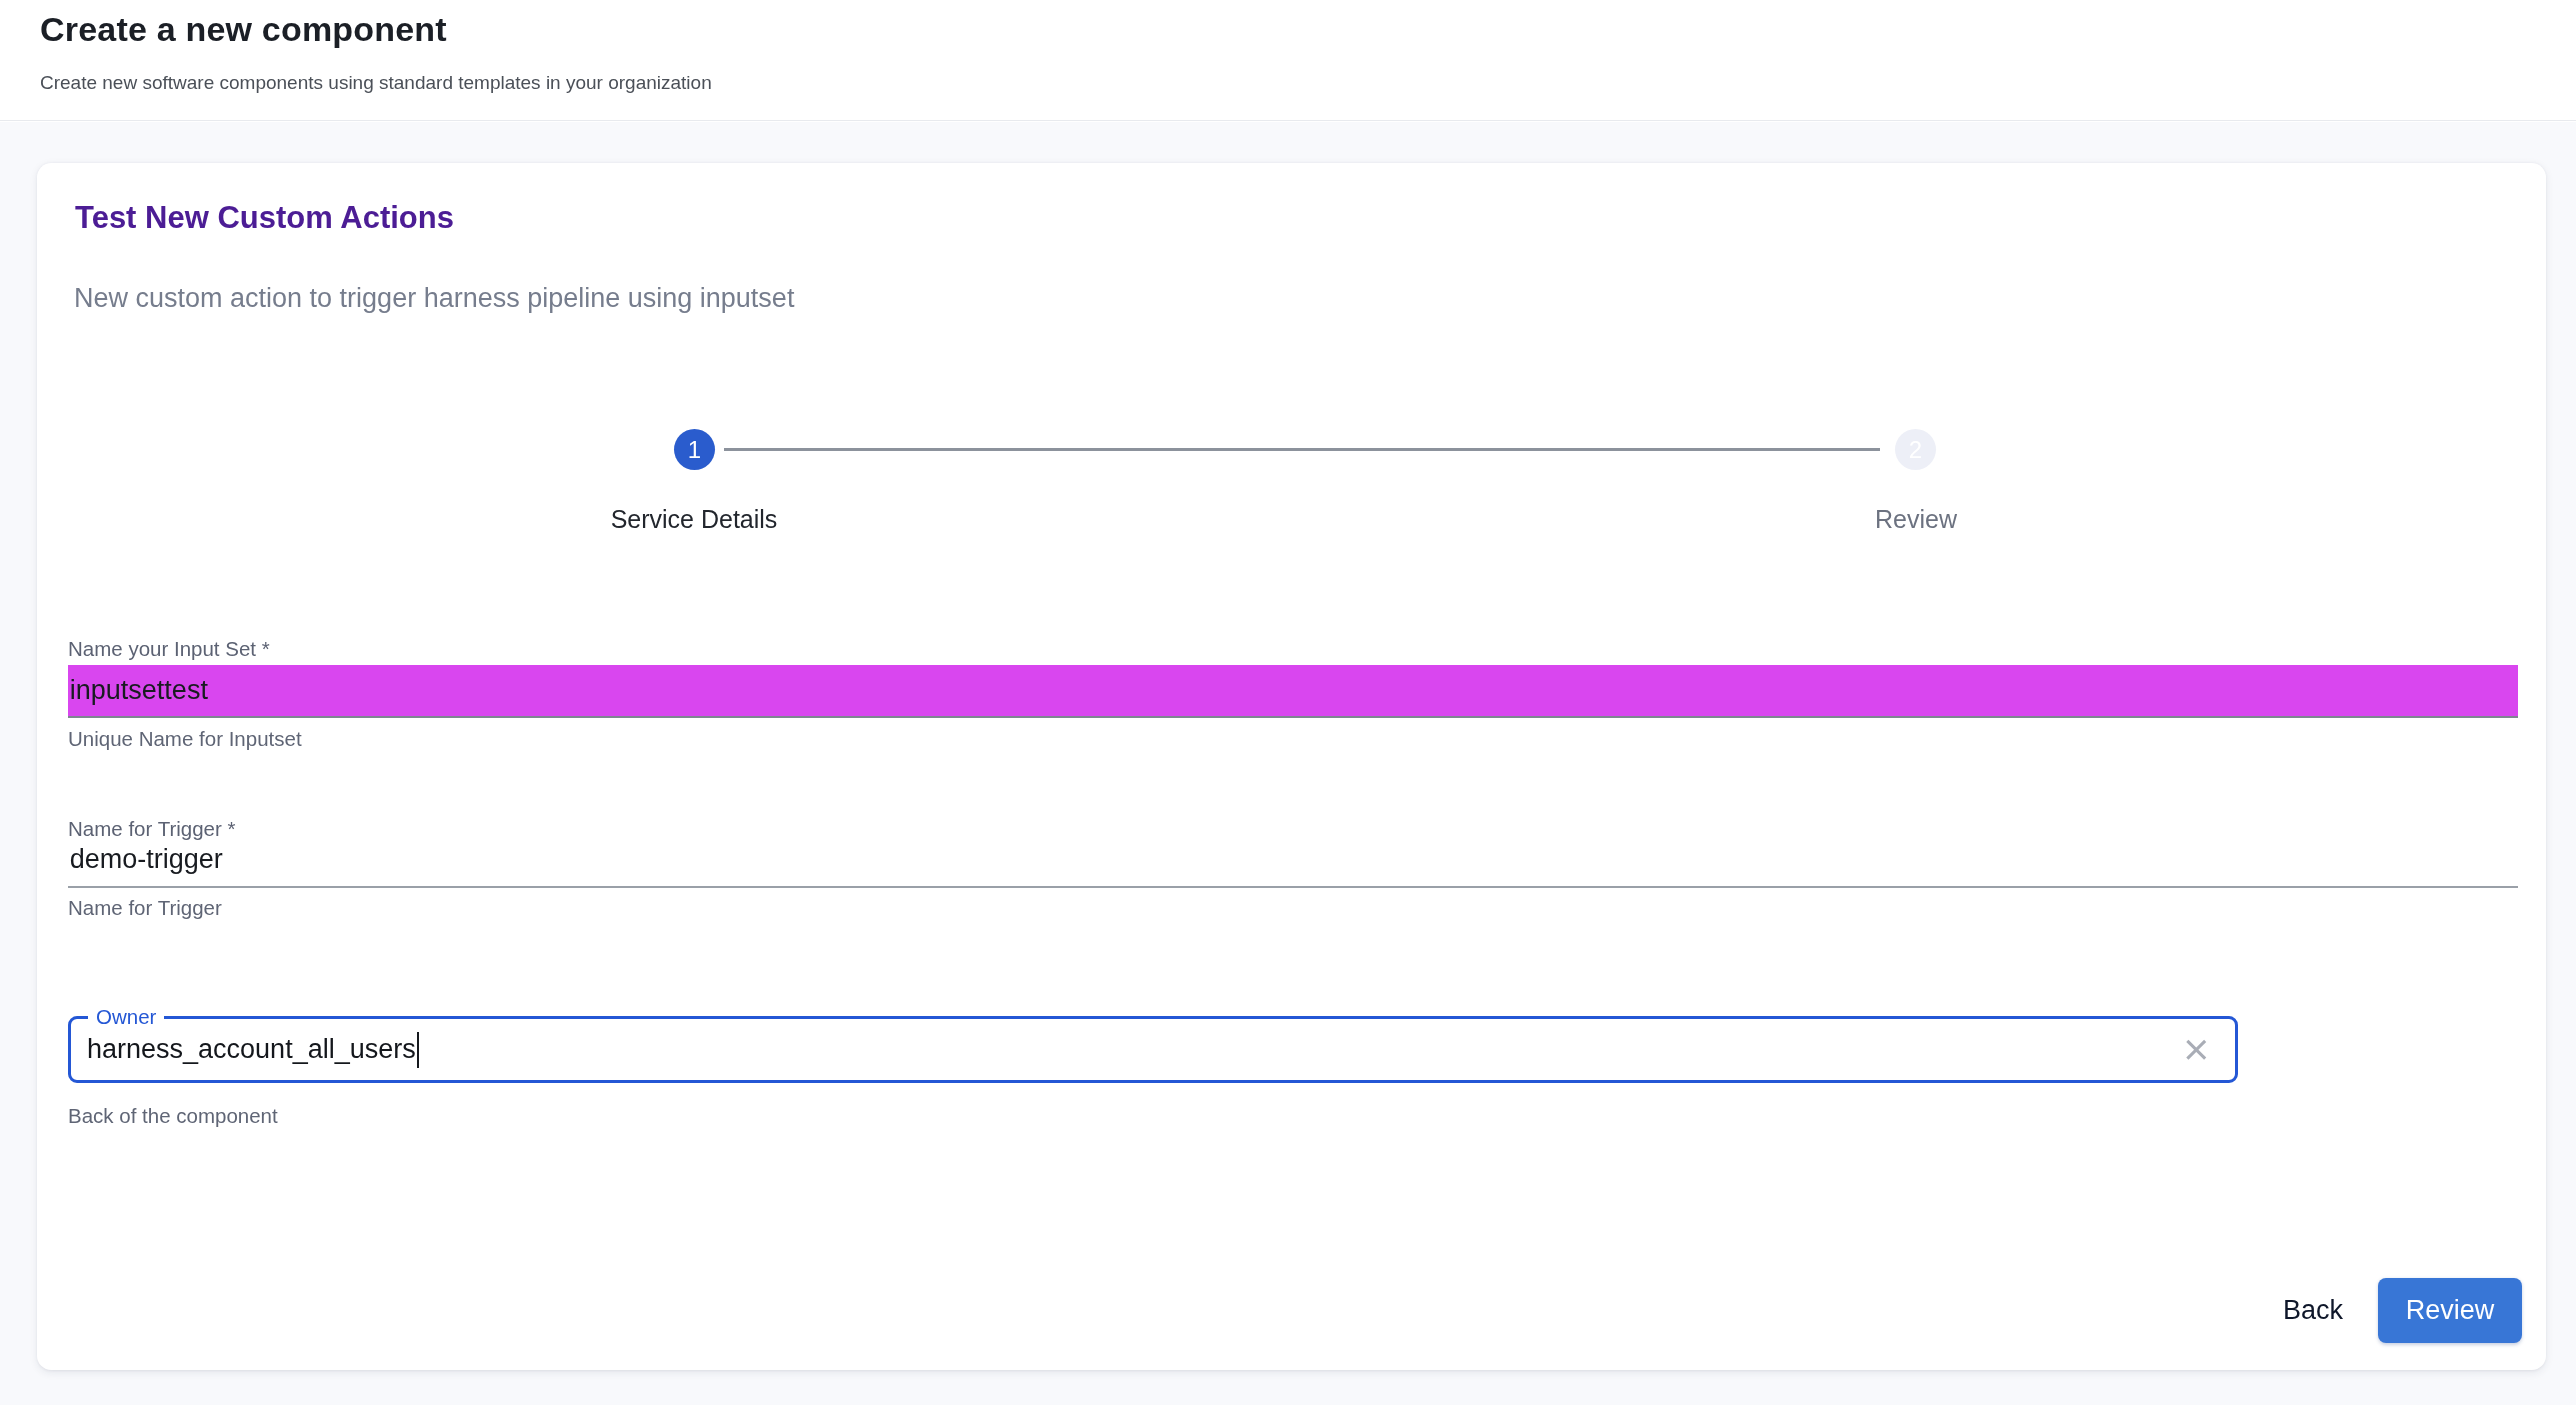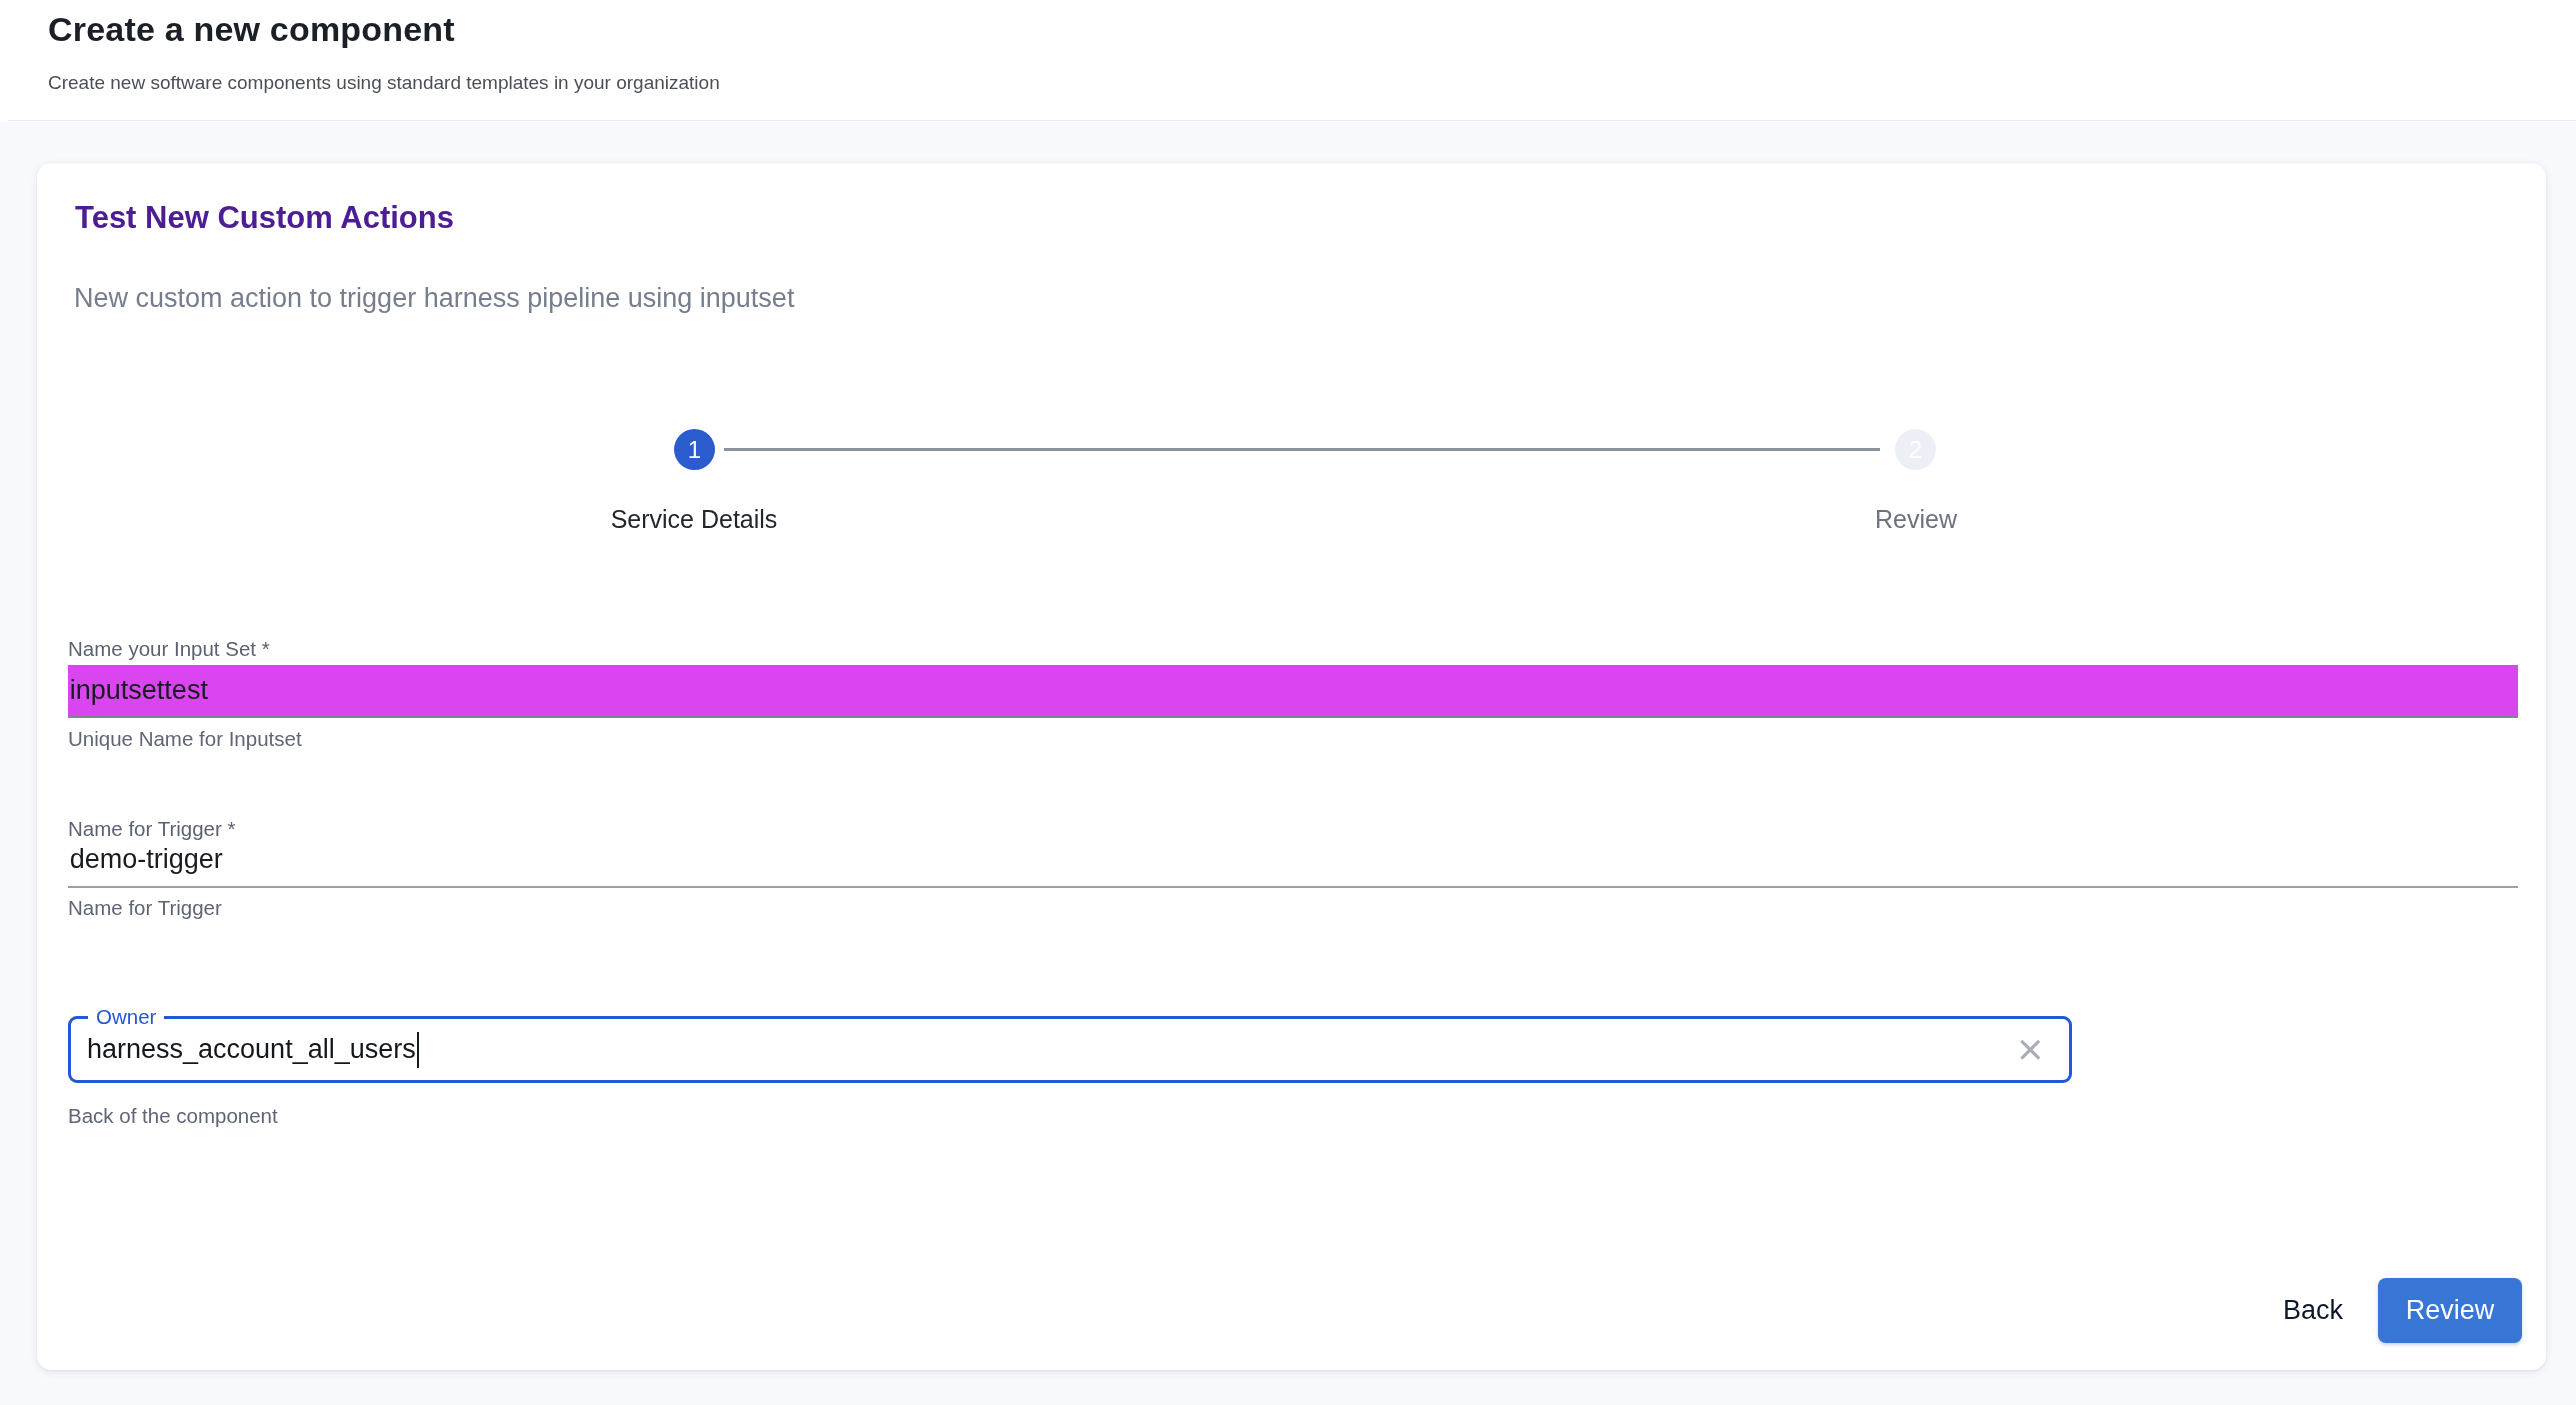--- a/index.html
+++ b/index.html
@@ -9,21 +9,21 @@
     height: 1406px;
     background: #ffffff;
     font-family: "Liberation Sans", sans-serif;
     overflow: hidden;
     -webkit-font-smoothing: antialiased;
   }
   .stage { position: relative; width: 2576px; height: 1406px; }
 
   
   .page-header {
-    position: absolute; top: 0; left: 8px; right: 0; height: 120px;
+    position: absolute; top: 0; left: 0; right: 0; height: 120px;
     background: #ffffff; border-bottom: 1.8px solid #e8eaee;
   }
   .page-title {
     position: absolute; left: 40px; top: 9.8px;
     font-size: 34px; font-weight: 700; color: #1b1f26; letter-spacing: 0.2px;
   }
   .page-subtitle {
     position: absolute; left: 40px; top: 72px;
     font-size: 19px; font-weight: 400; color: #4b5058;
   }
@@ -81,21 +81,21 @@
   .f1-label { top: 474px; }
   .f1-input { top: 502px; background: #d946ef; border-bottom: 2.7px solid #7e8590; }
   .f1-helper { top: 564px; }
 
   .f2-label { top: 654px; }
   .f2-input { top: 670px; height: 53px; background: transparent; border-bottom: 2.7px solid #9aa0a8; }
   .f2-helper { top: 733px; }
 
   
   .owner-box {
-    position: absolute; left: 31px; top: 853px; width: 2004px; height: 67px;
+    position: absolute; left: 31px; top: 853px; width: 2170px; height: 67px;
     box-sizing: border-box; border: 3.6px solid #2457d5; border-radius: 9px;
     background: #ffffff; display: flex; align-items: center;
   }
   .owner-float-label {
     position: absolute; left: 51px; top: 841px; z-index: 2;
     font-size: 20.5px; color: #2457d5; background: #ffffff; padding: 0 8px; line-height: 25px;
   }
   .owner-value-wrap { display: flex; align-items: center; padding-left: 16px; overflow: hidden; flex: 1; }
   .owner-value { font-size: 27px; color: #14171c; white-space: nowrap; }
   .caret { display: inline-block; width: 2.7px; height: 36px; background: #15181d; margin-left: 0.9px; }

